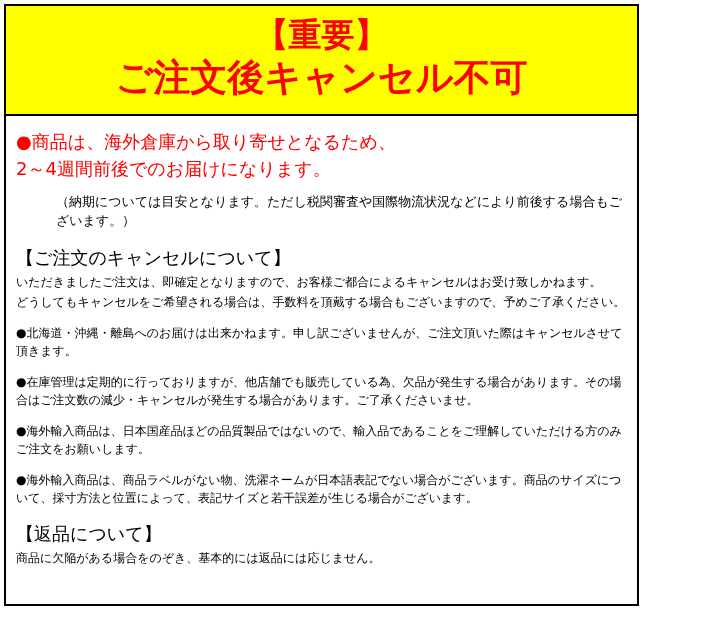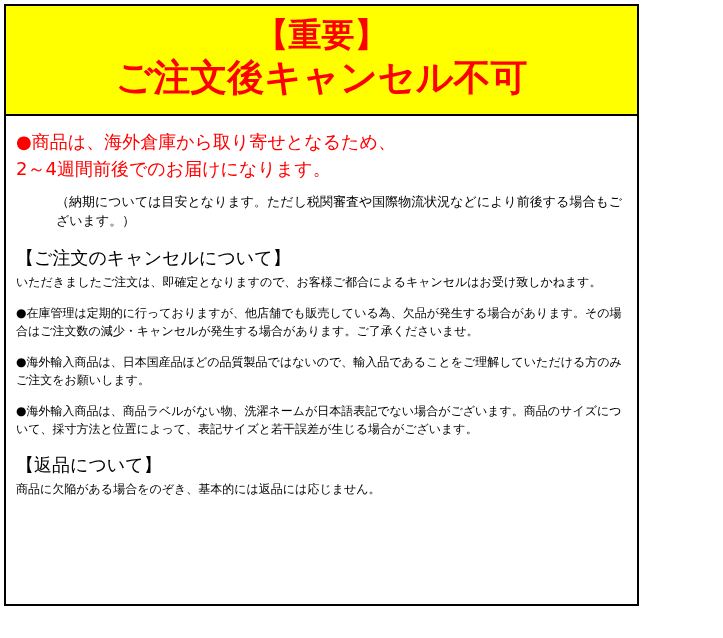--- a/index.html
+++ b/index.html
@@ -108,22 +108,24 @@
       <div class="lead">
         <span>●商品は、海外倉庫から取り寄せとなるため、</span>
         <span class="l2">2～4週間前後でのお届けになります。</span>
       </div>
 
       <div class="para small block-first">（納期については目安となります。ただし税関審査や国際物流状況などにより前後する場合もございます。）</div>
 
       <div class="block">
         <div class="section-head">【ご注文のキャンセルについて】</div>
         <div class="para tight" style="margin-top:2px">いただきましたご注文は、即確定となりますので、お客様ご都合によるキャンセルはお受け致しかねます。</div>
+        <div class="para" style="margin-top:2px">どうしてもキャンセルをご希望される場合は、手数料を頂戴する場合もございますので、予めご了承ください。</div>
       </div>
 
+      <div class="para block">●北海道・沖縄・離島へのお届けは出来かねます。申し訳ございませんが、ご注文頂いた際はキャンセルさせて頂きます。</div>
       <div class="para block">●在庫管理は定期的に行っておりますが、他店舗でも販売している為、欠品が発生する場合があります。その場合はご注文数の減少・キャンセルが発生する場合があります。ご了承くださいませ。</div>
       <div class="para block">●海外輸入商品は、日本国産品ほどの品質製品ではないので、輸入品であることをご理解していただける方のみご注文をお願いします。</div>
       <div class="para block">●海外輸入商品は、商品ラベルがない物、洗濯ネームが日本語表記でない場合がございます。商品のサイズについて、採寸方法と位置によって、表記サイズと若干誤差が生じる場合がございます。</div>
 
       <div class="block">
         <div class="section-head">【返品について】</div>
         <div class="para" style="margin-top:2px">商品に欠陥がある場合をのぞき、基本的には返品には応じません。</div>
       </div>
 
     </div>

